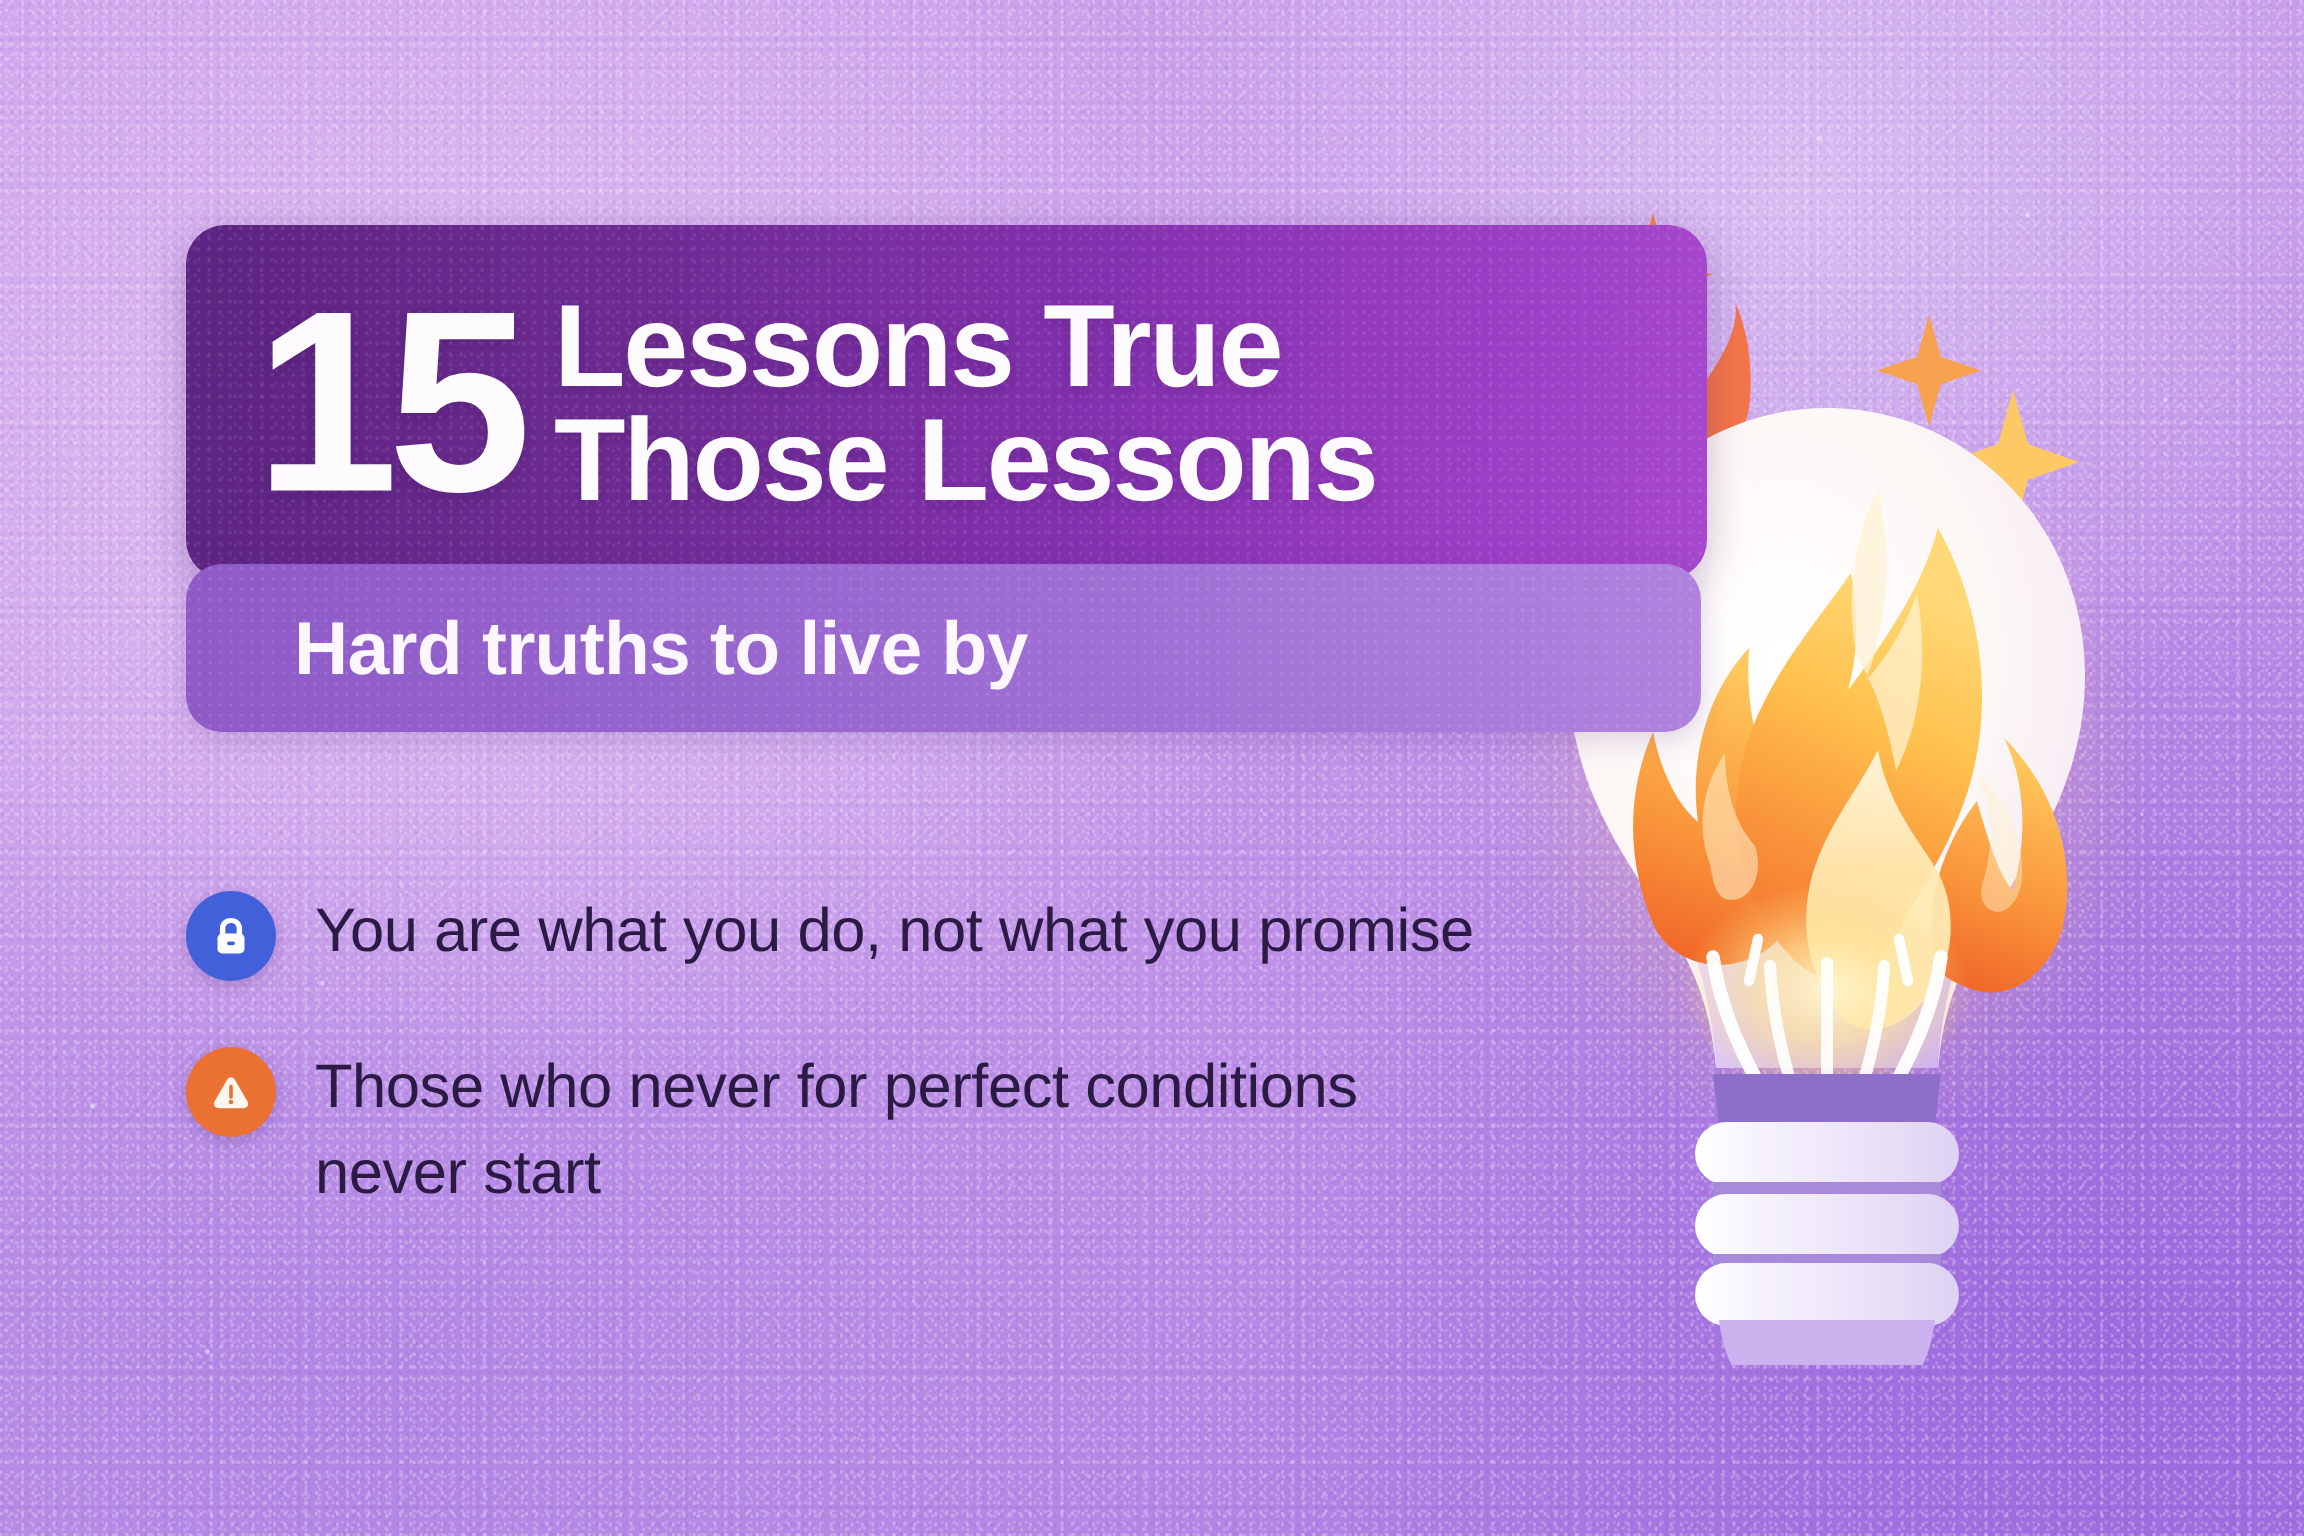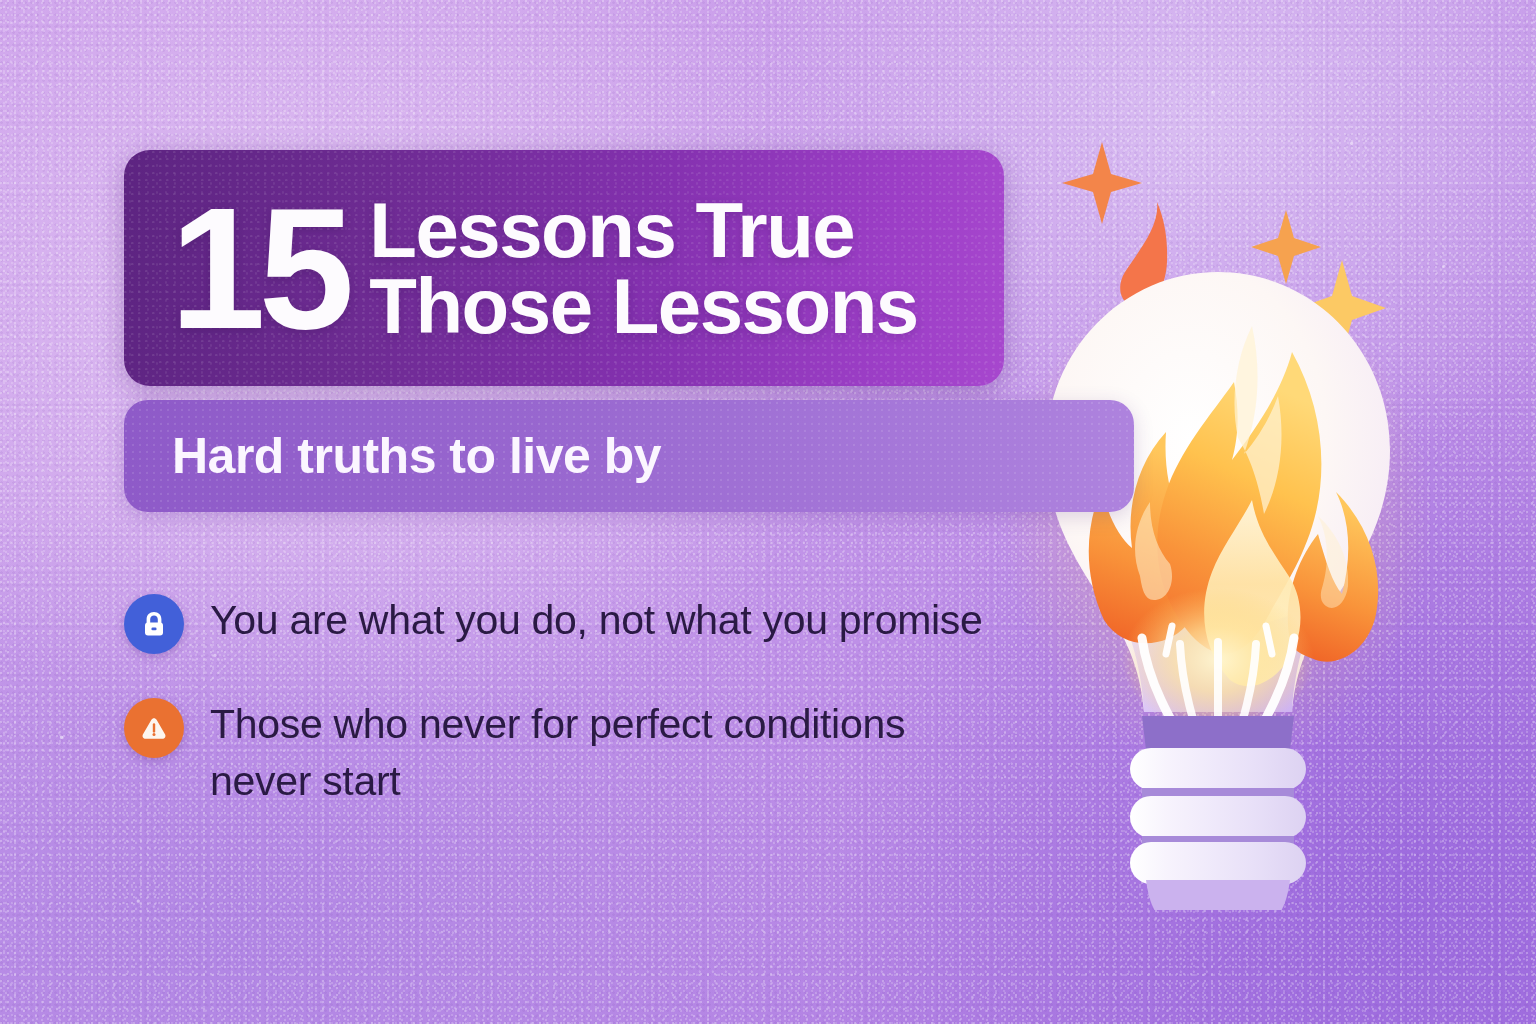--- a/index.html
+++ b/index.html
@@ -38,21 +38,21 @@
       radial-gradient(circle at 9% 88%, rgba(255,255,255,.8) 0 1.2px, transparent 2px),
       radial-gradient(circle at 14% 64%, rgba(255,255,255,.75) 0 1.1px, transparent 2px),
       radial-gradient(circle at 88% 14%, rgba(255,255,255,.8) 0 1.2px, transparent 2px),
       radial-gradient(circle at 94% 26%, rgba(255,255,255,.7) 0 1.1px, transparent 2px),
       radial-gradient(circle at 79% 9%, rgba(255,255,255,.75) 0 1.2px, transparent 2px);
     background-size:100% 100%;
   }
 
   
   #title-banner{
-    position:absolute;left:124px;top:150px;width:880px;height:236px;
+    position:absolute;left:124px;top:150px;width:1014px;height:236px;
     border-radius:26px;
     background:linear-gradient(96deg,#5d2481 0%,#6d2b92 28%,#8230ad 58%,#9c3ec6 86%,#a747ce 100%);
     box-shadow:0 6px 26px rgba(70,25,105,.28);
     display:flex;align-items:center;
     padding:0 0 0 46px;box-sizing:border-box;
     overflow:hidden;
   }
   #title-banner::after{
     content:"";position:absolute;inset:0;pointer-events:none;opacity:.20;
     background-image:
@@ -67,24 +67,24 @@
   }
   #title-lines{position:relative;z-index:2;}
   .title-line{
     font-size:78px;line-height:.98;font-weight:700;color:#fdfbfe;
     letter-spacing:-1.5px;white-space:nowrap;
     text-shadow:0 3px 10px rgba(50,15,80,.22);
   }
 
   
   #subtitle-bar{
-    position:absolute;left:124px;top:400px;width:1010px;height:112px;
+    position:absolute;left:124px;top:376px;width:1010px;height:112px;
     border-radius:24px;
     background:linear-gradient(92deg,#8e5ac8 0%,#9867cf 42%,#a678d9 78%,#ae83de 100%);
-    display:flex;align-items:center;padding-left:48px;box-sizing:border-box;
+    display:flex;align-items:center;padding-left:72px;box-sizing:border-box;
     box-shadow:0 5px 20px rgba(80,40,130,.18);
     overflow:hidden;
   }
   #subtitle-bar::after{
     content:"";position:absolute;inset:0;pointer-events:none;opacity:.22;
     background-image:radial-gradient(circle at 30% 40%, rgba(255,255,255,.5) 0 1px, transparent 1.4px);
     background-size:7px 7px;
   }
   #subtitle-text{
     font-size:50px;font-weight:700;color:#fbf6ff;letter-spacing:-.5px;

